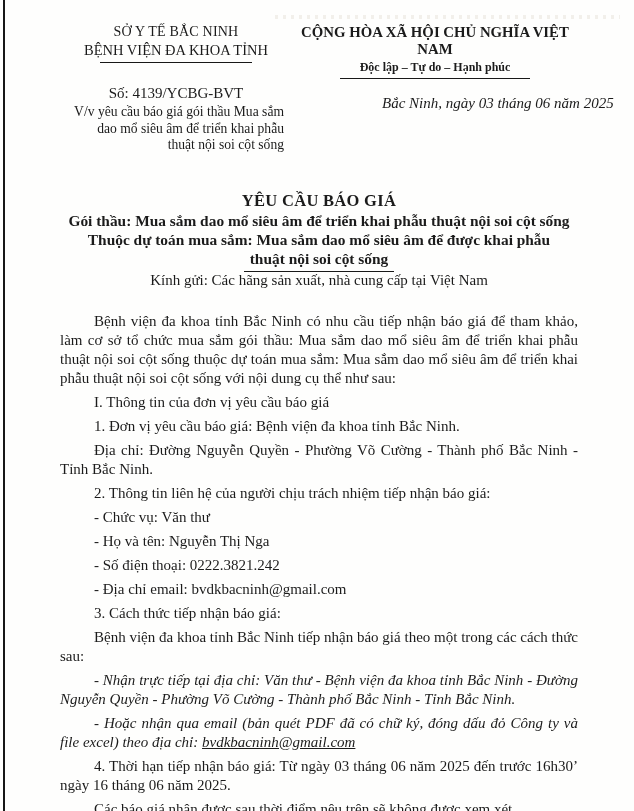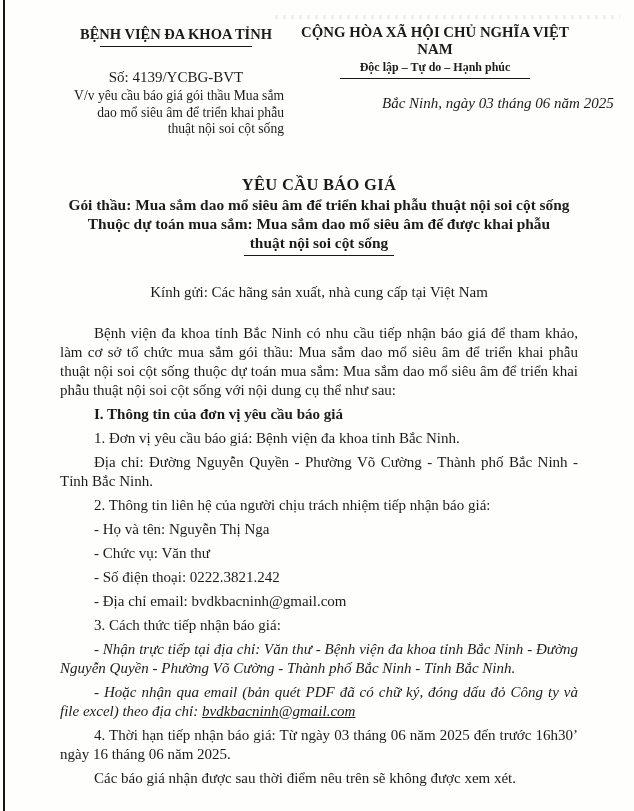--- a/index.html
+++ b/index.html
@@ -24,57 +24,58 @@
     opacity:.8;
   }
   .content {
     position:absolute; left:60px; top:24px; width:518px;
   }
   
   .header { display:flex; }
   .h-left { width:232px; text-align:center; }
   .h-right { width:286px; margin-left:0; text-align:center; flex:1;font-family:Liberation Serif, serif; }
   .org-line1 { font-size:14px; letter-spacing:.2px; }
-  .org-line2 { font-size:14.5px; font-weight:bold; margin-top:2px;text-align:center; }
+  .org-line2 { font-size:14.5px; font-weight:normal; margin-top:2px;text-align:center; }
   .rule-left { width:152px; height:0; border-bottom:1.6px solid #181818; margin:3px auto 0; }
   .doc-number { font-size:15px; margin-top:22px; }
   .doc-subject { font-size:13.6px; line-height:16.5px; margin:2px auto 0; width:216px;text-align:right; }
   .national-line1 { font-size:14.8px; font-weight:bold; }
   .national-line2 { font-size:12px; font-weight:bold; margin-top:2px; }
   .rule-right { width:190px; height:0; border-bottom:1.6px solid #181818; margin:3px auto 0; }
   .date-line { font-size:15px; font-style:italic; margin-top:16px; padding-left:90px; white-space:nowrap; }
   
   .title-block { text-align:center; margin-top:14px; }
   .title-main { font-size:16.5px; font-weight:bold; letter-spacing:.3px;margin-top:37px; }
   .title-line { font-size:15.4px; font-weight:bold; line-height:19px; }
   .title-underline { display:inline-block; border-bottom:1.8px solid #181818; padding:0 6px 3px; }
-  .salutation { text-align:center; font-size:15px; margin-top:28px; }
+  .salutation { text-align:center; font-size:15px; margin-top:0; }
   
   .body-text { margin-top:23px; }
   .body-text p {
     font-size:15px; line-height:19px;
     text-align:justify; text-indent:34px;
     margin-top:5px;
   }
   .body-text p.no-justify { text-align:left; }
-  .body-text p.bold { font-weight:bold; }
+  .body-text p.bold { font-weight:normal; }
   .body-text p.italic { font-style:italic; }
   .u-email { text-decoration:underline; }
 </style>
 </head>
 <body>
 
 <div class="page">
   <div class="scan-edge"></div>
   <div class="scan-noise"></div>
 
   <div class="content">
 
     <div class="header">
       <div class="h-left">
+        <div class="org-line1">SỞ Y TẾ BẮC NINH</div>
         <div class="org-line2">BỆNH VIỆN ĐA KHOA TỈNH</div>
         <div class="rule-left"></div>
         <div class="doc-number">Số: 4139/YCBG-BVT</div>
         <div class="doc-subject">V/v yêu cầu báo giá gói thầu Mua sắm dao mổ siêu âm để triển khai phẫu thuật nội soi cột sống</div>
       </div>
       <div class="h-right">
         <div class="national-line1">CỘNG HÒA XÃ HỘI CHỦ NGHĨA VIỆT NAM</div>
         <div class="national-line2">Độc lập – Tự do – Hạnh phúc</div>
         <div class="rule-right"></div>
         <div class="date-line">Bắc Ninh, ngày 03 tháng 06 năm 2025</div>
@@ -88,25 +89,26 @@
       <div class="title-line"><span class="title-underline">thuật nội soi cột sống</span></div>
       <div class="salutation">Kính gửi: Các hãng sản xuất, nhà cung cấp tại Việt Nam</div>
     </div>
 
     <div class="body-text">
       <p>Bệnh viện đa khoa tỉnh Bắc Ninh có nhu cầu tiếp nhận báo giá để tham khảo, làm cơ sở tổ chức mua sắm gói thầu: Mua sắm dao mổ siêu âm để triển khai phẫu thuật nội soi cột sống thuộc dự toán mua sắm: Mua sắm dao mổ siêu âm để triển khai phẫu thuật nội soi cột sống với nội dung cụ thể như sau:</p>
       <p class="bold no-justify">I. Thông tin của đơn vị yêu cầu báo giá</p>
       <p class="no-justify">1. Đơn vị yêu cầu báo giá: Bệnh viện đa khoa tỉnh Bắc Ninh.</p>
       <p>Địa chỉ: Đường Nguyễn Quyền - Phường Võ Cường - Thành phố Bắc Ninh - Tỉnh Bắc Ninh.</p>
       <p class="no-justify">2. Thông tin liên hệ của người chịu trách nhiệm tiếp nhận báo giá:</p>
+      <p class="no-justify">- Chức vụ: Văn thư</p>
       <p class="no-justify">- Họ và tên: Nguyễn Thị Nga</p>
-      <p class="no-justify">- Chức vụ: Văn thư</p>
       <p class="no-justify">- Số điện thoại: 0222.3821.242</p>
       <p class="no-justify">- Địa chỉ email: bvdkbacninh@gmail.com</p>
       <p class="no-justify">3. Cách thức tiếp nhận báo giá:</p>
+      <p>Bệnh viện đa khoa tỉnh Bắc Ninh tiếp nhận báo giá theo một trong các cách thức sau:</p>
       <p class="italic">- Nhận trực tiếp tại địa chỉ: Văn thư - Bệnh viện đa khoa tỉnh Bắc Ninh - Đường Nguyễn Quyền - Phường Võ Cường - Thành phố Bắc Ninh - Tỉnh Bắc Ninh.</p>
       <p class="italic"><span>- Hoặc nhận qua email (bản quét PDF đã có chữ ký, đóng dấu đỏ Công ty và file excel) theo địa chỉ: </span><span class="u-email">bvdkbacninh@gmail.com</span></p>
       <p>4. Thời hạn tiếp nhận báo giá: Từ ngày 03 tháng 06 năm 2025 đến trước 16h30’ ngày 16 tháng 06 năm 2025.</p>
       <p>Các báo giá nhận được sau thời điểm nêu trên sẽ không được xem xét.</p>
     </div>
 
   </div>
 </div>
 
 </body></html>

